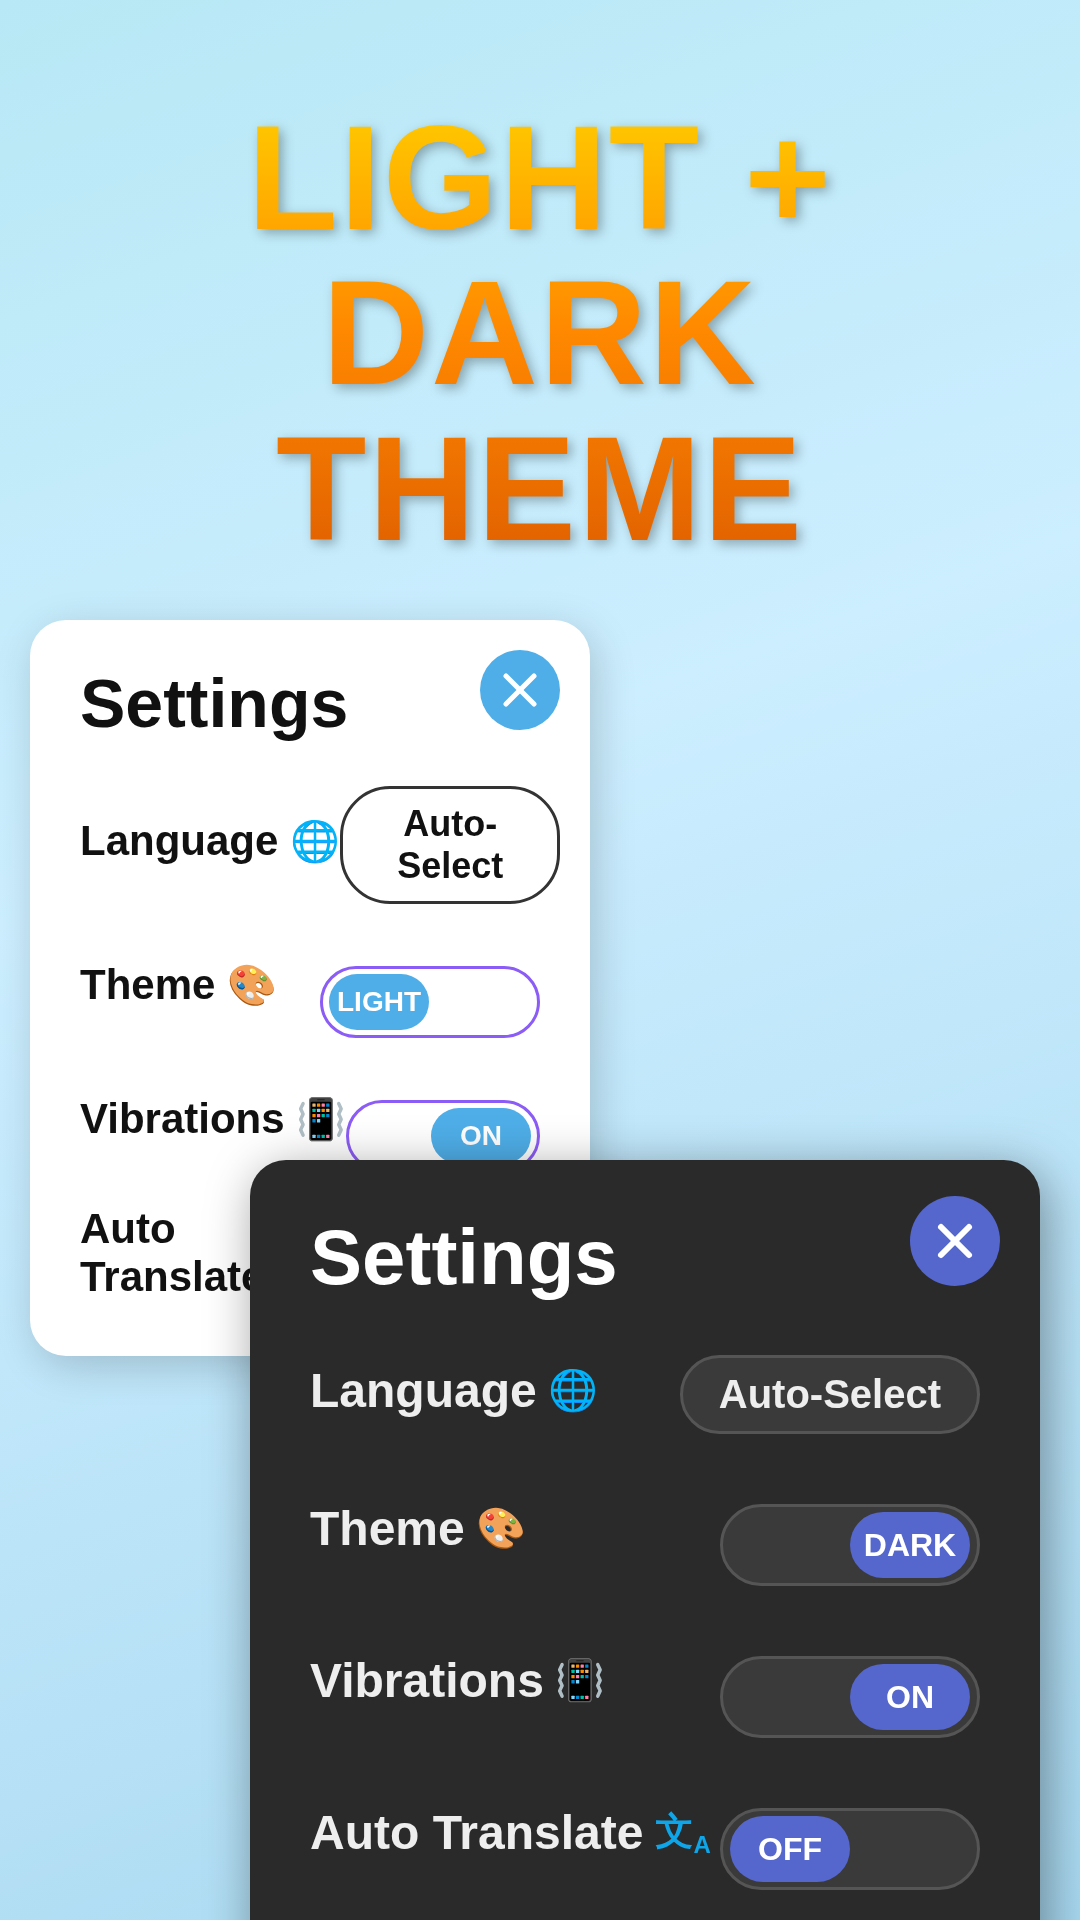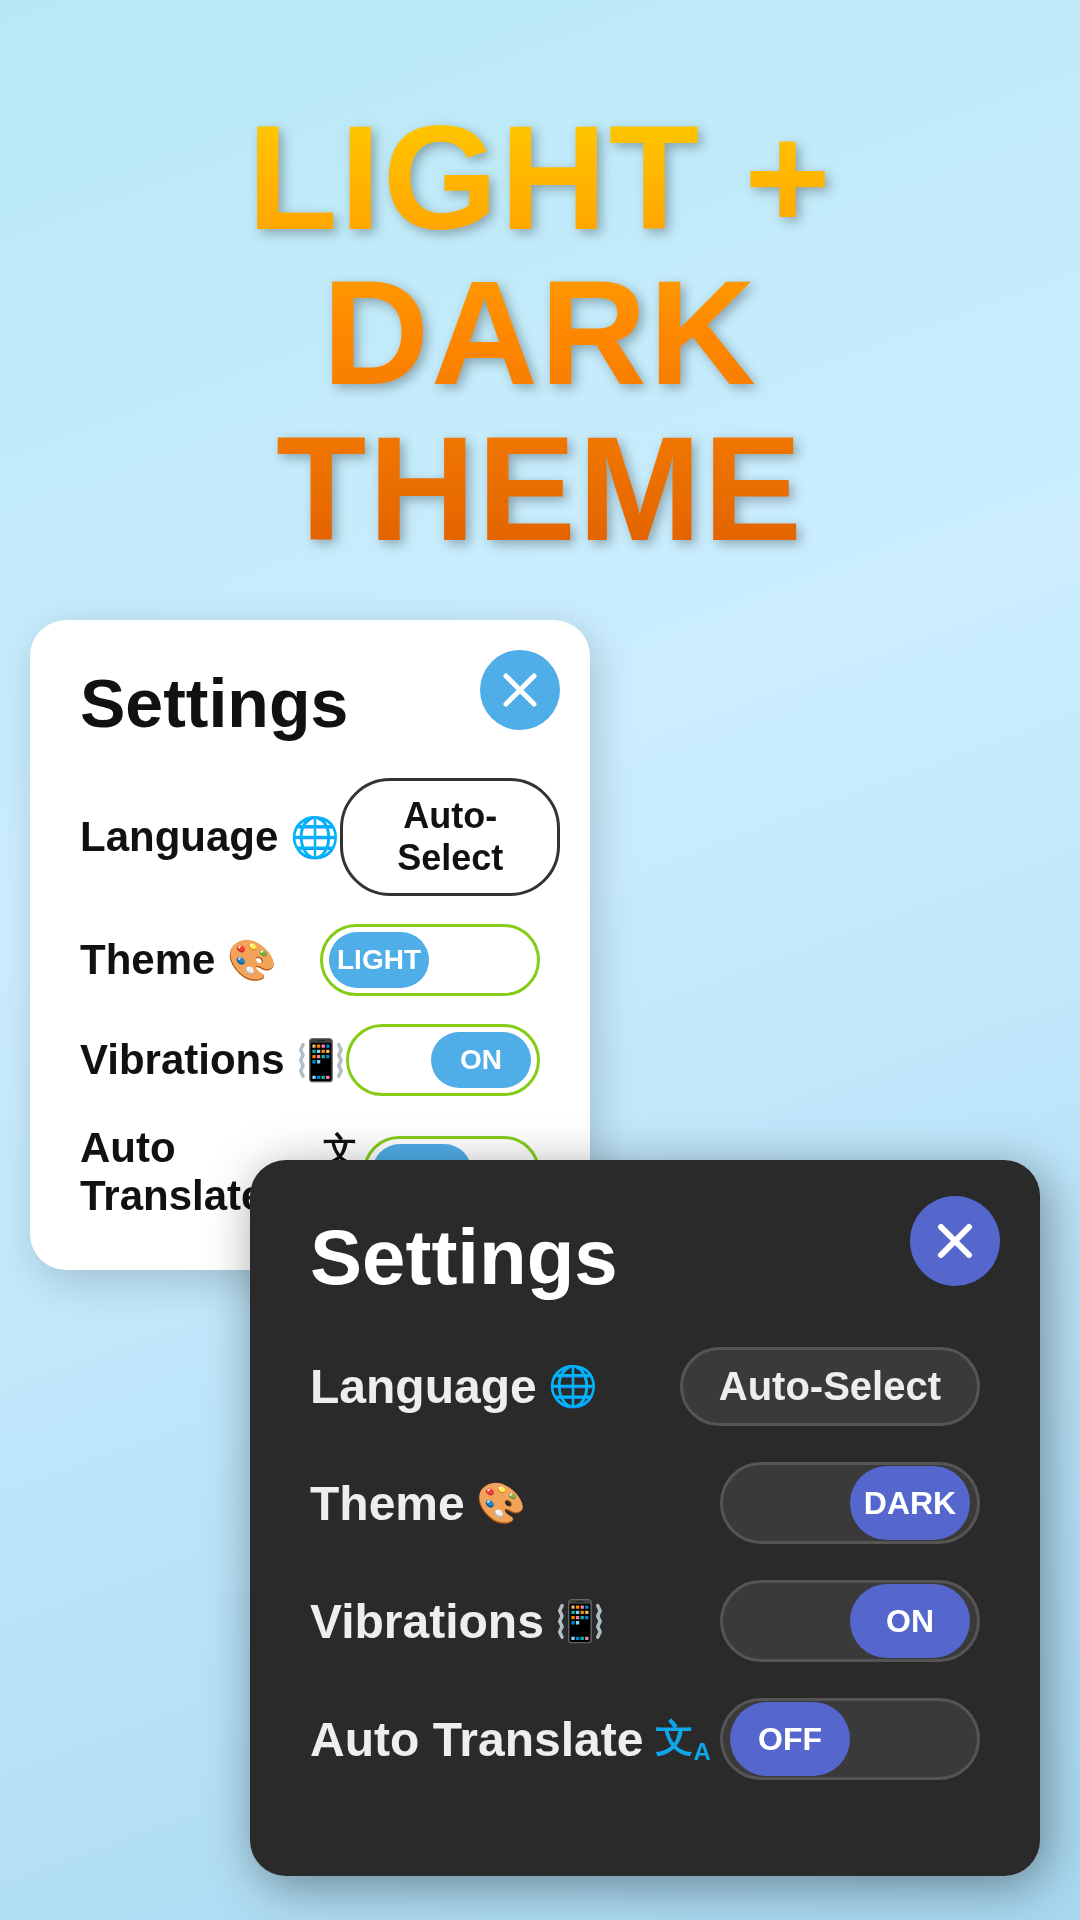--- a/index.html
+++ b/index.html
@@ -100,33 +100,35 @@
       border: 3px solid #333;
       border-radius: 50px;
       padding: 14px 36px;
       font-size: 36px;
       font-weight: 700;
       background: transparent;
       color: #111;
       cursor: pointer;
       min-width: 220px;
       text-align: center;
+      margin-top: 8px;
     }
 
     
     .toggle-pill {
       width: 220px;
       height: 72px;
       border-radius: 50px;
-      border: 3px solid #84cc16;
+      border: 3px solid #8b5cf6;
       position: relative;
       display: flex;
       align-items: center;
       cursor: pointer;
       background: #fff;
+      margin-top: 34px;
     }
 
     .toggle-knob {
       width: 100px;
       height: 56px;
       border-radius: 40px;
       background: #4faee8;
       position: absolute;
       display: flex;
       align-items: center;
@@ -193,21 +195,21 @@
 
     .card-dark .toggle-pill {
       width: 260px;
       height: 82px;
       background: #3a3a3a;
       border-color: #555;
     }
 
     .card-dark .toggle-knob {
       width: 120px;
-      height: 74px;
+      height: 66px;
       font-size: 32px;
       background: #5566cc;
     }
 
     .card-dark .toggle-knob.left { left: 7px; }
     .card-dark .toggle-knob.right { right: 7px; left: auto; }
 
     .card-dark .setting-row {
       margin-bottom: 36px;
     }

